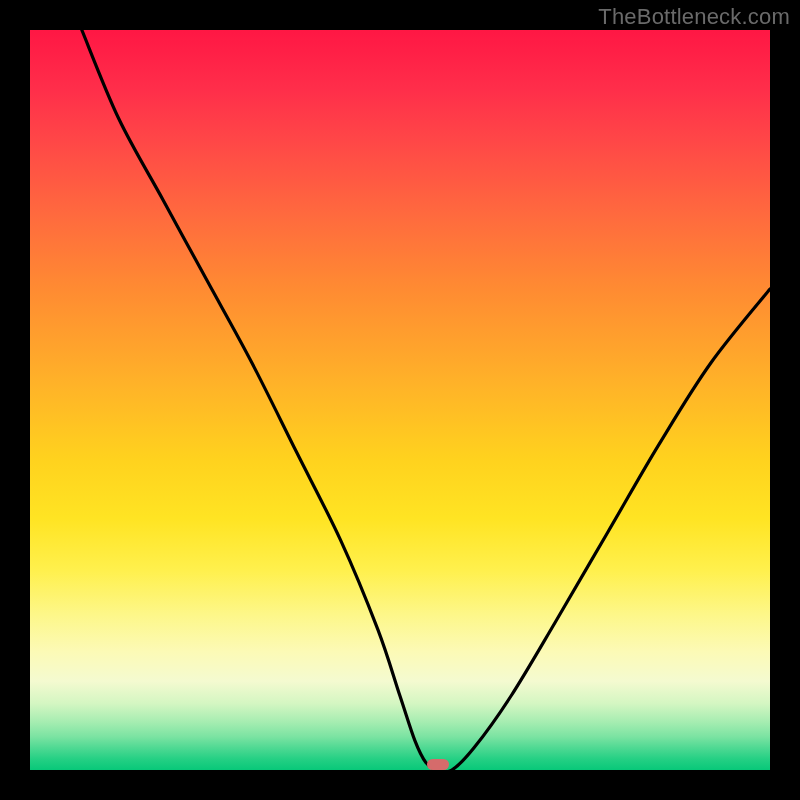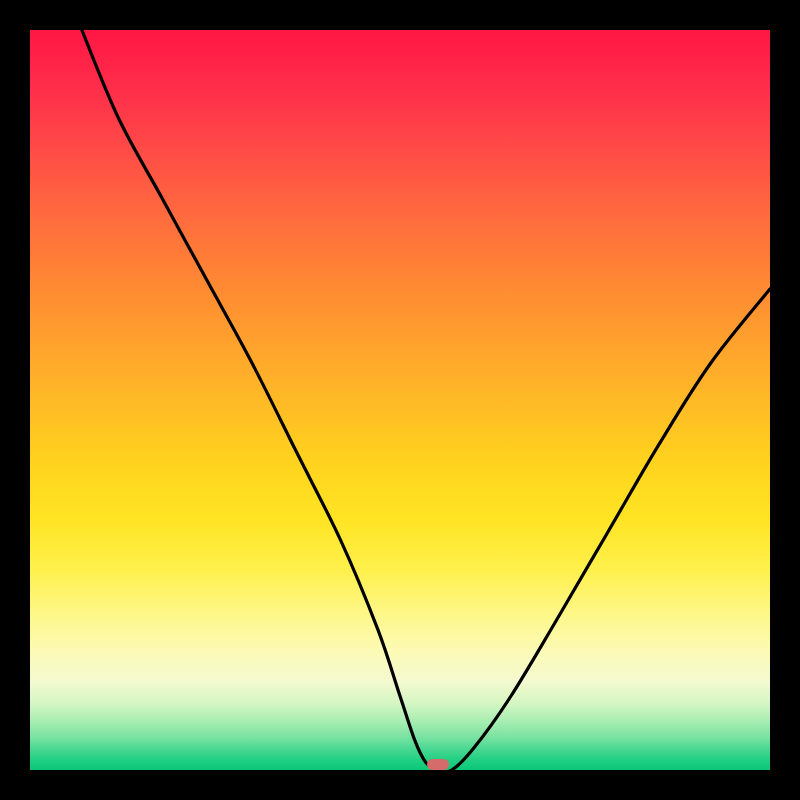--- a/index.html
+++ b/index.html
@@ -79,20 +79,21 @@
     width: 22px;
     height: 11px;
     border-radius: 9px;
     background: #d56b6b;
   }
 </style>
 </head>
 <body>
 <div class="outer">
 
+  <div class="watermark">TheBottleneck.com</div>
 
   <div class="plot">
     <div class="gradient"></div>
 
     <svg class="curve" viewBox="0 0 740 740" preserveAspectRatio="none">
       <path id="curve-path" d="M 51.8 0.0 C 58.0 14.8, 75.2 60.4, 88.8 88.8 C 102.4 117.2, 118.4 143.1, 133.2 170.2 C 148.0 197.3, 162.8 224.5, 177.6 251.6 C 192.4 278.7, 207.2 304.6, 222.0 333.0 C 236.8 361.4, 251.6 392.2, 266.4 421.8 C 281.2 451.4, 297.2 481.0, 310.8 510.6 C 324.4 540.2, 337.9 573.5, 347.8 599.4 C 357.7 625.3, 363.8 647.5, 370.0 666.0 C 376.2 684.5, 380.5 699.3, 384.8 710.4 C 389.1 721.5, 392.2 727.7, 395.9 732.6 C 399.6 737.5, 402.7 738.8, 407.0 740.0 C 411.3 741.2, 415.6 743.7, 421.8 740.0 C 428.0 736.3, 434.1 730.1, 444.0 717.8 C 453.9 705.5, 467.4 687.0, 481.0 666.0 C 494.6 645.0, 509.4 619.1, 525.4 592.0 C 541.4 564.9, 559.9 532.8, 577.2 503.2 C 594.5 473.6, 611.7 442.8, 629.0 414.4 C 646.3 386.0, 662.3 358.9, 680.8 333.0 C 699.3 307.1, 730.1 271.3, 740.0 259.0"></path>
     </svg>
 
     <div class="marker"></div>
   </div>

